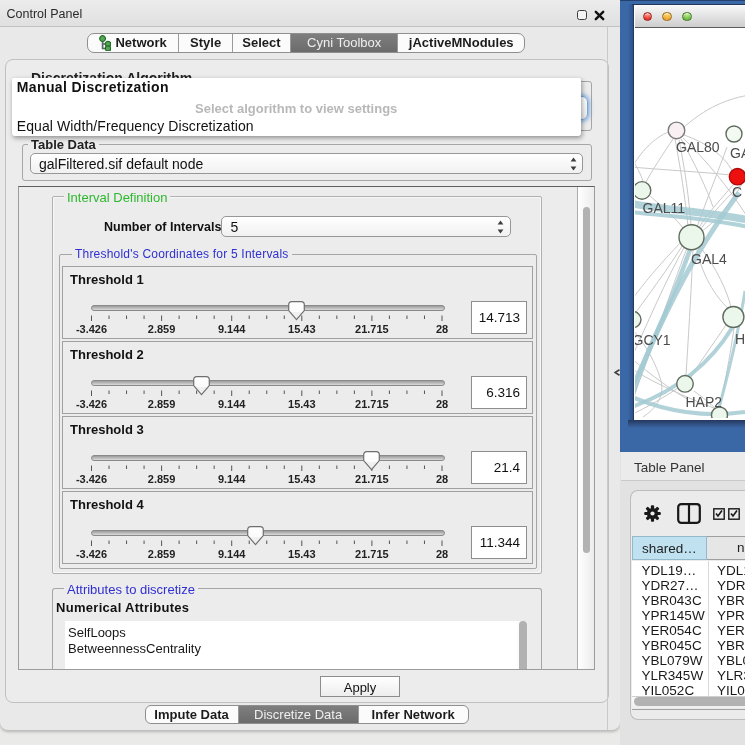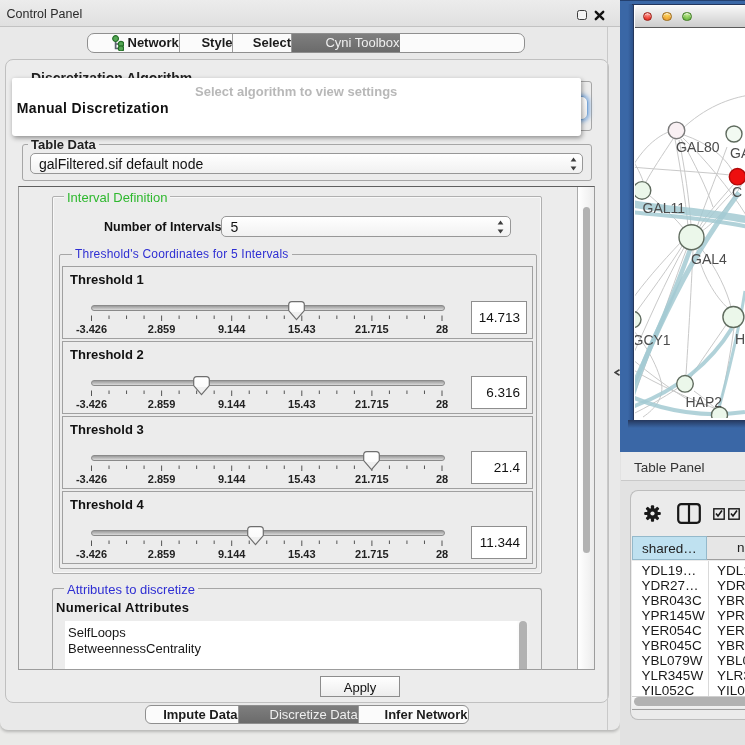--- a/index.html
+++ b/index.html
@@ -2,21 +2,21 @@
 <html><head><meta charset="utf-8">
 <style>
 *{margin:0;padding:0;box-sizing:border-box}
 html,body{width:745px;height:745px}
 body{position:relative;font-family:"Liberation Sans",sans-serif;background:#eaeae8;overflow:hidden}
 .abs{position:absolute}
 .grp{position:absolute;border:1px solid #a6a6a6;border-radius:3px}
 .gtitle{position:absolute;background:#ececec;padding:0 3px;white-space:nowrap}
 .combo{position:absolute;border:1px solid #979797;border-radius:5px;background:linear-gradient(#ffffff,#f1f1f1);font-size:14px;color:#111}
 .seg{position:absolute;display:flex;background:#fbfbfb;border:1px solid #8f8f8f;border-radius:7px;overflow:hidden;font-size:13px;font-weight:bold;color:#1c1c1c}
-.seg .s{display:flex;align-items:center;justify-content:flex-end;border-right:1px solid #9a9a9a;white-space:nowrap}
+.seg .s{display:flex;align-items:center;justify-content:center;border-right:1px solid #9a9a9a;white-space:nowrap}
 .seg .s:last-child{border-right:none}
 .seg .sel{background:linear-gradient(#7e7e7e,#6b6b6b);color:#efefef;font-weight:normal}
 .tpanel{position:absolute;left:62px;width:471px;height:73px;background:#ececec;border:1px solid #a0a0a0}
 .tlabel{position:absolute;left:7px;top:5px;font-size:13px;font-weight:bold;color:#111}
 .vbox{position:absolute;left:408px;top:34px;width:56px;height:33px;background:#fff;border:1px solid #8e8e8e;font-size:13.5px;color:#111;text-align:right;padding:8px 6px 0 0}
 </style></head><body>
 <div class="abs" style="left:0;top:0;width:620px;height:730px;background:#e9e9e9;border-radius:0 0 8px 8px;box-shadow:0 2px 3px rgba(0,0,0,0.22)"></div>
 <div class="abs" style="left:0;top:0;width:620px;height:27px;background:linear-gradient(#ececec,#e0e0e0);border-bottom:1px solid #c2c2c2"></div>
 <div class="abs" style="left:6.5px;top:7px;font-size:12.5px;color:#2a2a2a">Control Panel</div>
 <div class="abs" style="left:577px;top:10px;width:10px;height:10px;border:1.6px solid #3c3c3c;border-radius:2.5px;background:#f4f4f4"></div>
@@ -27,20 +27,21 @@
 <div class="seg" style="left:86.8px;top:32.5px;width:438.5px;height:20.5px">
     <div class="s" style="width:92px"><svg width="12" height="16" viewBox="0 0 12 16" style="margin-right:4px">
         <path d="M3.6 5 V14.2 M3.6 9 H8.6 M3.6 13.5 H8.6" stroke="#5c6370" stroke-width="1.7" fill="none"></path>
         <circle cx="3.6" cy="3.6" r="2.9" fill="#55a855" stroke="#256e28" stroke-width="1.2"></circle>
         <circle cx="9" cy="9" r="2.7" fill="#55a855" stroke="#256e28" stroke-width="1.2"></circle>
         <circle cx="9" cy="13.5" r="2.7" fill="#55a855" stroke="#256e28" stroke-width="1.2"></circle>
       </svg>Network</div>
     <div class="s" style="width:53.7px">Style</div>
     <div class="s" style="width:58.6px">Select</div>
     <div class="s sel" style="width:107.5px">Cyni Toolbox</div>
+    <div class="s" style="width:126.7px">jActiveMNodules</div>
   </div>
 <div class="grp" style="left:22px;top:81px;width:570px;height:50px"></div>
 <div class="gtitle" style="left:28px;top:70px;font-size:14px;font-weight:bold;color:#222;z-index:1">Discretization Algorithm</div>
 <div class="abs" style="left:540px;top:96px;width:48px;height:24px;border-radius:6px;background:linear-gradient(#fff,#ececec);border:1px solid #7ba7d7;box-shadow:0 0 4px 1.5px rgba(90,150,220,.75)"></div>
 <div class="grp" style="left:22px;top:144px;width:570px;height:37px"></div>
 <div class="gtitle" style="left:28px;top:137px;font-size:13px;font-weight:bold;color:#222">Table Data</div>
 <div class="combo" style="left:30px;top:152.5px;width:553px;height:21.5px;padding:2.5px 0 0 8px">galFiltered.sif default node<svg class="abs" style="right:5.5px;top:3.5px" width="7" height="14" viewBox="0 0 7 14">
       <path d="M3.5 0.5 L6.4 4.4 H0.6 Z" fill="#3d3d3d"></path>
       <path d="M3.5 13.5 L0.6 9.6 H6.4 Z" fill="#3d3d3d"></path>
     </svg></div>
@@ -253,22 +254,23 @@
   </div>
 <div class="abs" style="left:517px;top:620.5px;width:13px;height:48.5px;background:linear-gradient(to right,#fdfdfd,#ececec)"></div>
 <div class="abs" style="left:518.5px;top:621px;width:8.5px;height:48px;background:#b2b2b2;border-radius:4.5px 4.5px 0 0"></div>
 <div class="abs" style="left:320px;top:675.5px;width:80px;height:21.5px;background:linear-gradient(#ffffff,#ededed);border:1px solid #8d8d8d;border-radius:0;text-align:center;font-size:13px;color:#111;padding-top:3px">Apply</div>
 <div class="seg" style="left:144.6px;top:704.5px;width:324px;height:19.5px;border-radius:6px">
     <div class="s" style="width:93.5px">Impute Data</div>
     <div class="s sel" style="width:120.9px">Discretize Data</div>
     <div class="s" style="width:109.6px">Infer Network</div>
   </div>
 <div class="abs" style="left:11.7px;top:77.5px;width:569px;height:58px;background:#fff;border-radius:2px 2px 3px 3px;box-shadow:1px 2px 5px rgba(0,0,0,0.4);z-index:50;font-size:13px;color:#111">
+    <div style="padding:1.5px 0 0 5px;font-weight:bold;font-size:14px;letter-spacing:0.4px">Manual Discretization</div>
     <div style="padding-top:6px;text-align:center;font-size:13px;font-weight:bold;color:#b8b8b8">Select algorithm to view settings</div>
-    <div style="padding:1.5px 0 0 5px;font-weight:bold;font-size:14px;letter-spacing:0.4px">Manual Discretization</div>
+    <div style="padding:1.5px 0 0 5px;font-size:14px;letter-spacing:0.1px">Equal Width/Frequency Discretization</div>
   </div>
 <div class="abs" style="left:607px;top:27px;width:1px;height:703px;background:#c9c9c9"></div>
 <svg class="abs" style="left:613.5px;top:368.5px" width="6" height="7" viewBox="0 0 6 7">
     <path d="M5.5 0.8 L1 3.5 L5.5 6.2" fill="none" stroke="#3f3f3f" stroke-width="1.6"></path>
   </svg>
 <div class="abs" style="left:620px;top:0;width:125px;height:452px;background:#3a67a6"></div>
 <div class="abs" style="left:620px;top:0;width:125px;height:1px;background:#24406f"></div>
 <div class="abs" style="left:628px;top:4px;width:5px;height:416px;background:linear-gradient(to right,#3a67a6,#2d5189)"></div>
 <div class="abs" style="left:628px;top:420px;width:117px;height:8px;background:linear-gradient(#25375c,#3a67a6)"></div>
 <div class="abs" style="left:633px;top:5px;width:112px;height:415px;background:#fff;border-left:1.5px solid #26385c;box-shadow:none"></div>

